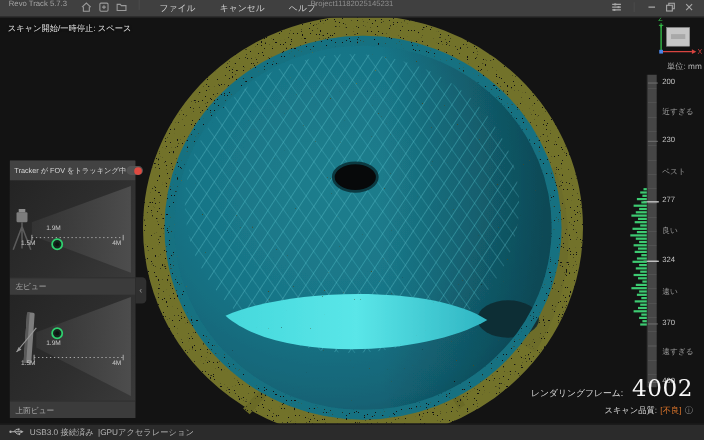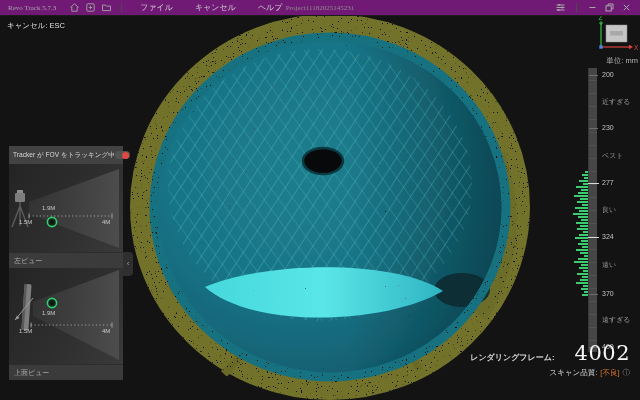--- a/index.html
+++ b/index.html
@@ -5,23 +5,22 @@
   * { margin:0; padding:0; box-sizing:border-box; }
   html,body { background:#000; }
   .app {
     position:relative; width:640px; height:400px; overflow:hidden;
     background:#131313; font-family:"Liberation Sans", sans-serif;
     -webkit-font-smoothing:antialiased;
   }
   
   .titlebar {
     position:absolute; top:0; left:0; right:0; height:16px; z-index:30;
-    background:#701a75; display:flex; align-items:center;
+    background:#404040; display:flex; align-items:flex-start;
     border-bottom:1px solid #1c1c1c;
-    font-family:Liberation Serif, serif;
   }
   .app-title { margin-left:8px; font-size:7px; color:#a6a6a6; white-space:nowrap; }
   .tb-icon { width:16px; height:12px; display:flex; align-items:center; justify-content:center; cursor:default; }
   .tb-icon svg { display:block; }
   .tb-sep { width:1px; height:9px; background:#4a4a4a; margin:0 7px; }
   .menu-item { font-size:8px; color:#cfcfcf; padding:0 11px; line-height:16px; white-space:nowrap; }
   .project-name { position:absolute; left:50%; transform:translateX(-50%); font-size:7px; color:#8f8f8f; }
   .win-controls { margin-left:auto; display:flex; align-items:center; margin-right:5px; }
   .win-controls .tb-icon { width:17px; }
   
@@ -60,21 +59,21 @@
   .gauge-num { position:absolute; left:602px; font-size:7px; color:#c3c3c3; white-space:nowrap; }
   .gauge-zone { position:absolute; left:602px; font-size:7px; color:#9d9d9d; white-space:nowrap; }
   .histogram {
     position:absolute; left:546px; top:171px; width:42px;
     display:flex; flex-direction:column; align-items:flex-end;
   }
   .hist-bar { height:2px; margin-bottom:1px; background:#3dcb72; }
   
   .render-info { position:absolute; right:10px; top:343px; z-index:10; text-align:right; }
   .ri-row1 { display:flex; align-items:baseline; justify-content:flex-end; }
-  .ri-frame-label { font-size:8px; color:#d8d8d8; margin-right:20px; white-space:nowrap;font-weight:bold; }
+  .ri-frame-label { font-size:8px; color:#d8d8d8; margin-right:8px; white-space:nowrap; }
   .ri-frame-value { font-family:"DejaVu Serif", serif; font-size:21px; color:#f7f7f7; letter-spacing:0.5px; line-height:1; }
   .ri-row2 { margin-top:4px; display:flex; align-items:flex-end; justify-content:flex-end; }
   .ri-quality-label { font-size:7.5px; color:#d8d8d8; margin-right:3px; white-space:nowrap; }
   .ri-quality-value { font-size:7.5px; color:#e0772b; white-space:nowrap; }
   .ri-info { font-size:7.5px; color:#8f8f8f; margin-left:3px; }
   
   .statusbar {
     position:absolute; left:0; right:0; bottom:0; height:15px; z-index:30;
     background:#2b2b2b; border-top:1px solid #121212;
     display:flex; align-items:center; padding-left:8px;
@@ -203,21 +202,21 @@
       </span>
       <span class="tb-icon">
         <svg width="11" height="11" viewBox="0 0 11 11" stroke="#a8a8a8" stroke-width="1">
           <path d="M2.8,2.8 L8.2,8.2 M8.2,2.8 L2.8,8.2"></path>
         </svg>
       </span>
     </span>
   </div>
 
   <div class="hotkeys">
-    <div>キャンセル: ESC</div>
+    <div>スキャン開始/一時停止: スペース</div>
   </div>
 
   <div class="gizmo">
     <svg width="54" height="48" viewBox="0 0 54 48">
       <rect x="22" y="12" width="21" height="17" fill="#c6c6c6" stroke="#8f8f8f" stroke-width="0.5"></rect>
       <rect x="26" y="18" width="13" height="4.5" fill="#9c9c9c" opacity="0.7"></rect>
       <line x1="17" y1="34" x2="17" y2="10" stroke="#35c24a" stroke-width="1.2"></line>
       <path d="M15,10 H19 M17,8 V12" stroke="#35c24a" stroke-width="0.9"></path>
       <text x="14.5" y="6.5" fill="#35c24a" font-size="6.5" font-family="Liberation Sans, sans-serif">Z</text>
       <line x1="17" y1="34" x2="45" y2="34" stroke="#d84440" stroke-width="1.2"></line>
@@ -375,14 +374,29 @@
       <span class="ri-frame-label">レンダリングフレーム:</span>
       <span class="ri-frame-value">4002</span>
     </div>
     <div class="ri-row2">
       <span class="ri-quality-label">スキャン品質:</span>
       <span class="ri-quality-value">[不良]</span>
       <span class="ri-info">ⓘ</span>
     </div>
   </div>
 
+  <div class="statusbar">
+    <span>
+      <svg width="14" height="9" viewBox="0 0 14 9" stroke="#b0b0b0" stroke-width="0.9" fill="none">
+        <circle cx="1.6" cy="4.5" r="1.1" fill="#b0b0b0" stroke="none"></circle>
+        <line x1="2.4" y1="4.5" x2="10.8" y2="4.5"></line>
+        <path d="M10.5,3 L13.5,4.5 L10.5,6 Z" fill="#b0b0b0" stroke="none"></path>
+        <path d="M4.6,4.5 L6.6,2.4 H8"></path>
+        <rect x="8" y="1.5" width="1.8" height="1.8" fill="#b0b0b0" stroke="none"></rect>
+        <path d="M5.6,4.5 L7.6,6.6 H8.6"></path>
+        <circle cx="9.5" cy="6.6" r="1" fill="#b0b0b0" stroke="none"></circle>
+      </svg>
+    </span>
+    <span class="sb-text">USB3.0 接続済み</span>
+    <span class="sb-text" style="margin-left:4px">|GPUアクセラレーション</span>
+  </div>
 
 </div>
 
 </body></html>

